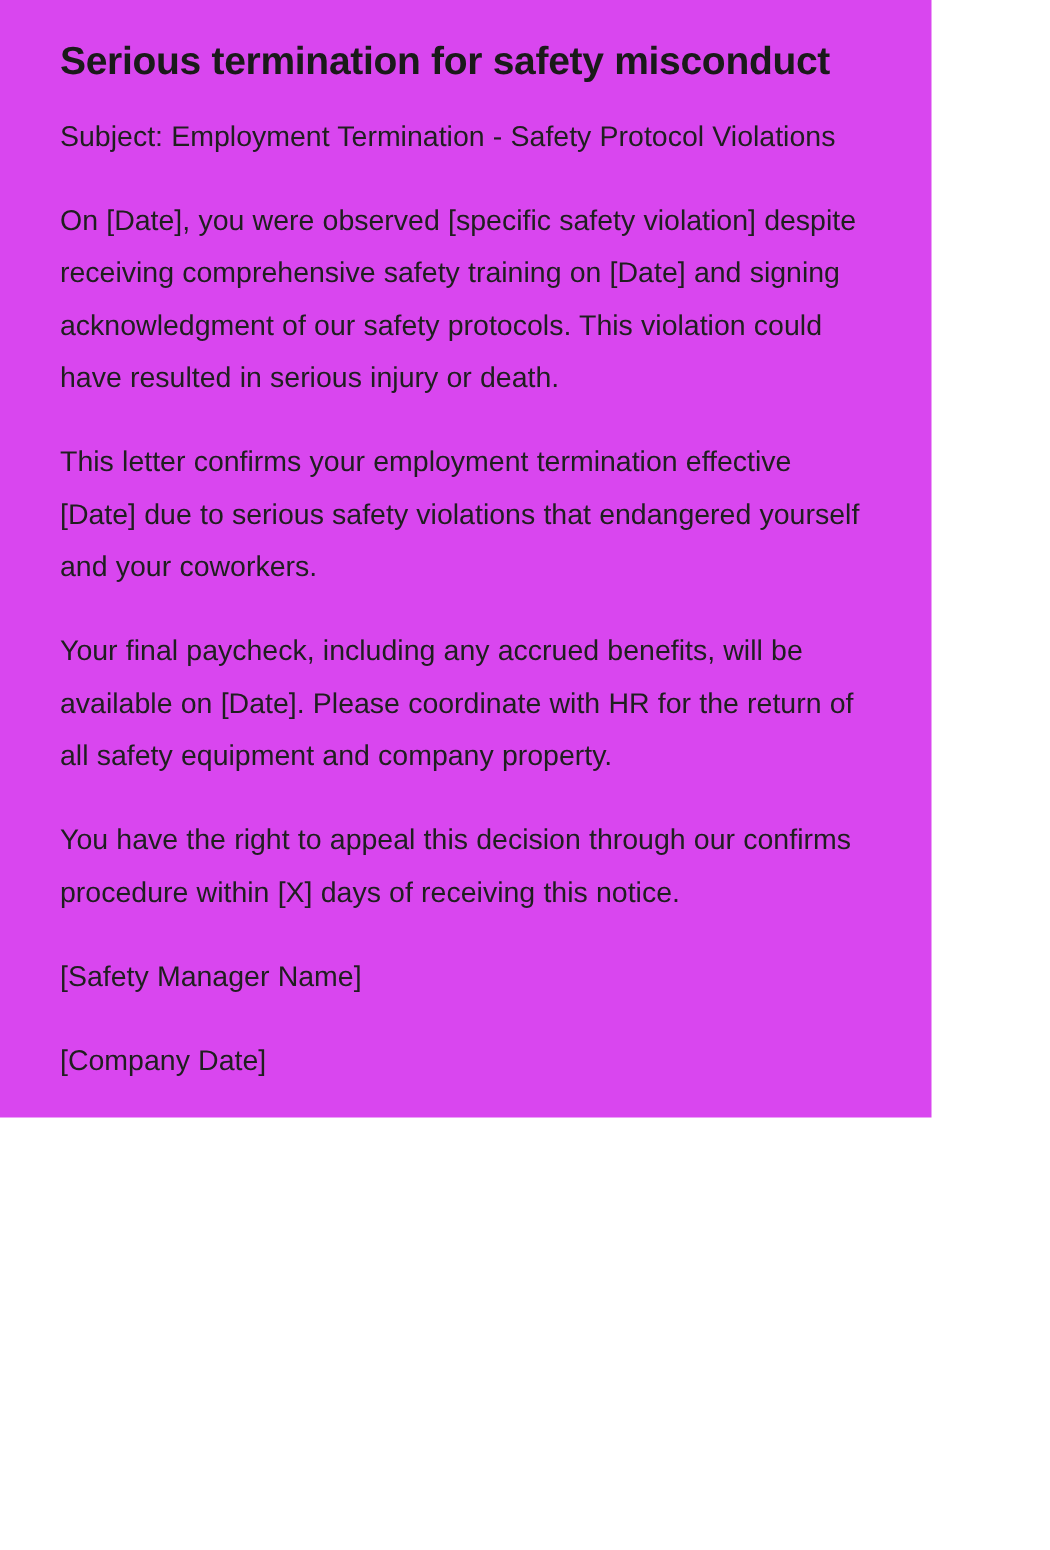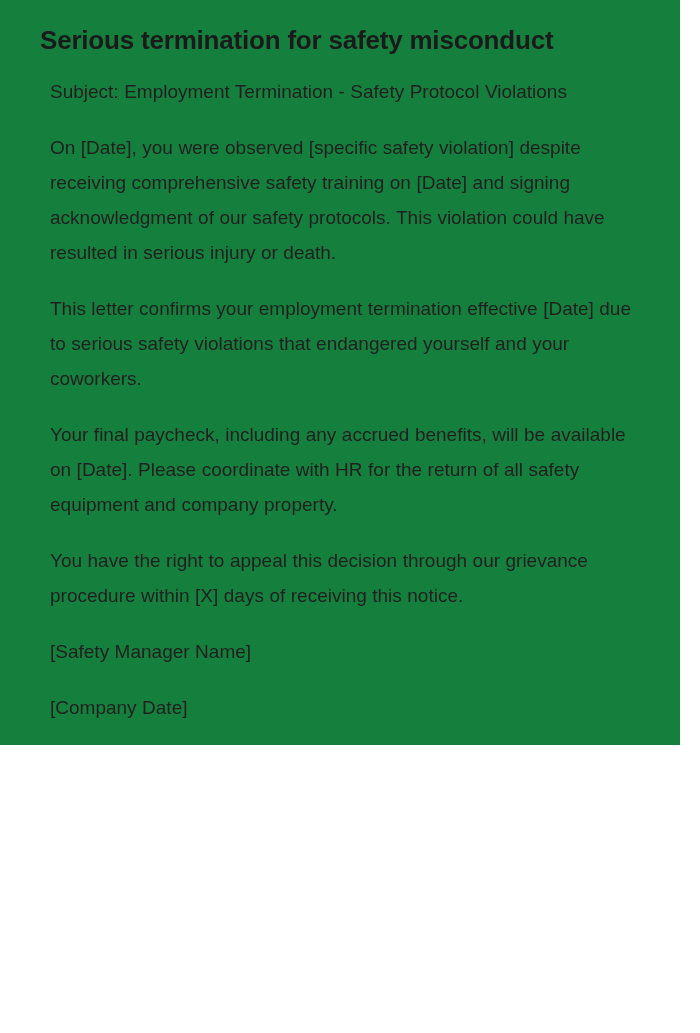--- a/index.html
+++ b/index.html
@@ -7,39 +7,39 @@
     padding: 0;
     background: #ffffff;
   }
   body {
     width: 700px;
     min-height: 1033px;
     font-family: "Liberation Sans", sans-serif;
     -webkit-font-smoothing: antialiased;
   }
   .page {
-    width: 680px;
+    width: 621px;
     box-sizing: border-box;
     padding: 24px 40px 20px 40px;
-    background: #15803d;
+    background: #d946ef;
   }
   .doc-title {
     font-size: 26px;
     font-weight: bold;
     line-height: 32px;
     color: #1a1a1a;
     letter-spacing: -0.2px;
     margin: 0 0 18px 0;
     white-space: nowrap;
   }
   .para {
     font-size: 19px;
     line-height: 35px;
     color: #1f1f1f;
-    margin: 0 0 21px 10px;
+    margin: 0 0 21px 0;
     max-width: 620px;
     word-spacing: 0.2px;
   }
   .para:last-child {
     margin-bottom: 0;
   }
 </style>
 </head>
 <body>
 
@@ -50,20 +50,20 @@
   <p class="para">Subject: Employment Termination - Safety Protocol Violations</p>
 
 
   <p class="para">On [Date], you were observed [specific safety violation] despite receiving comprehensive safety training on [Date] and signing acknowledgment of our safety protocols. This violation could have resulted in serious injury or death.</p>
 
   <p class="para">This letter confirms your employment termination effective [Date] due to serious safety violations that endangered yourself and your coworkers.</p>
 
 
   <p class="para">Your final paycheck, including any accrued benefits, will be available on [Date]. Please coordinate with HR for the return of all safety equipment and company property.</p>
 
-  <p class="para">You have the right to appeal this decision through our grievance procedure within [X] days of receiving this notice.</p>
+  <p class="para">You have the right to appeal this decision through our confirms procedure within [X] days of receiving this notice.</p>
 
 
   <p class="para">[Safety Manager Name]</p>
 
   <p class="para">[Company Date]</p>
 
 </div>
 
 </body></html>

